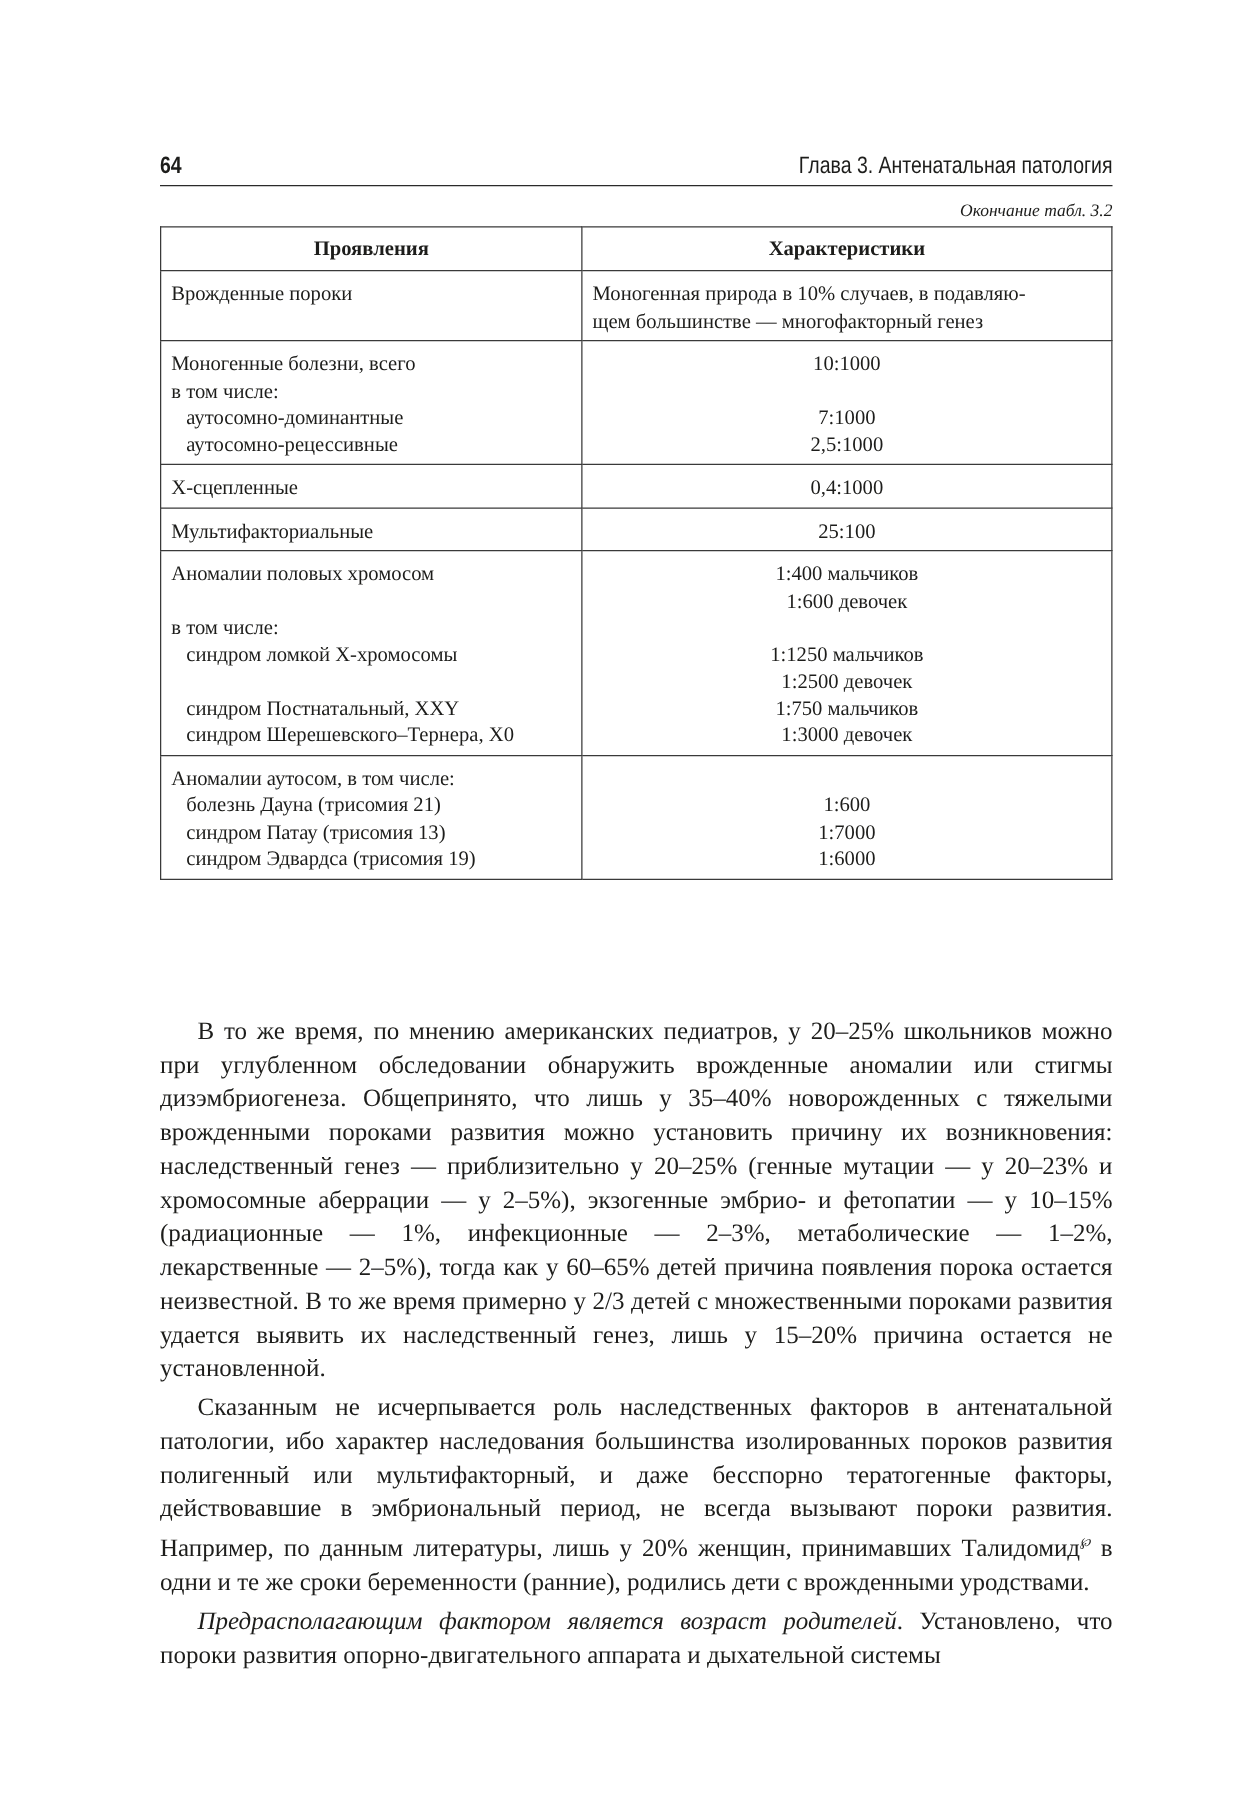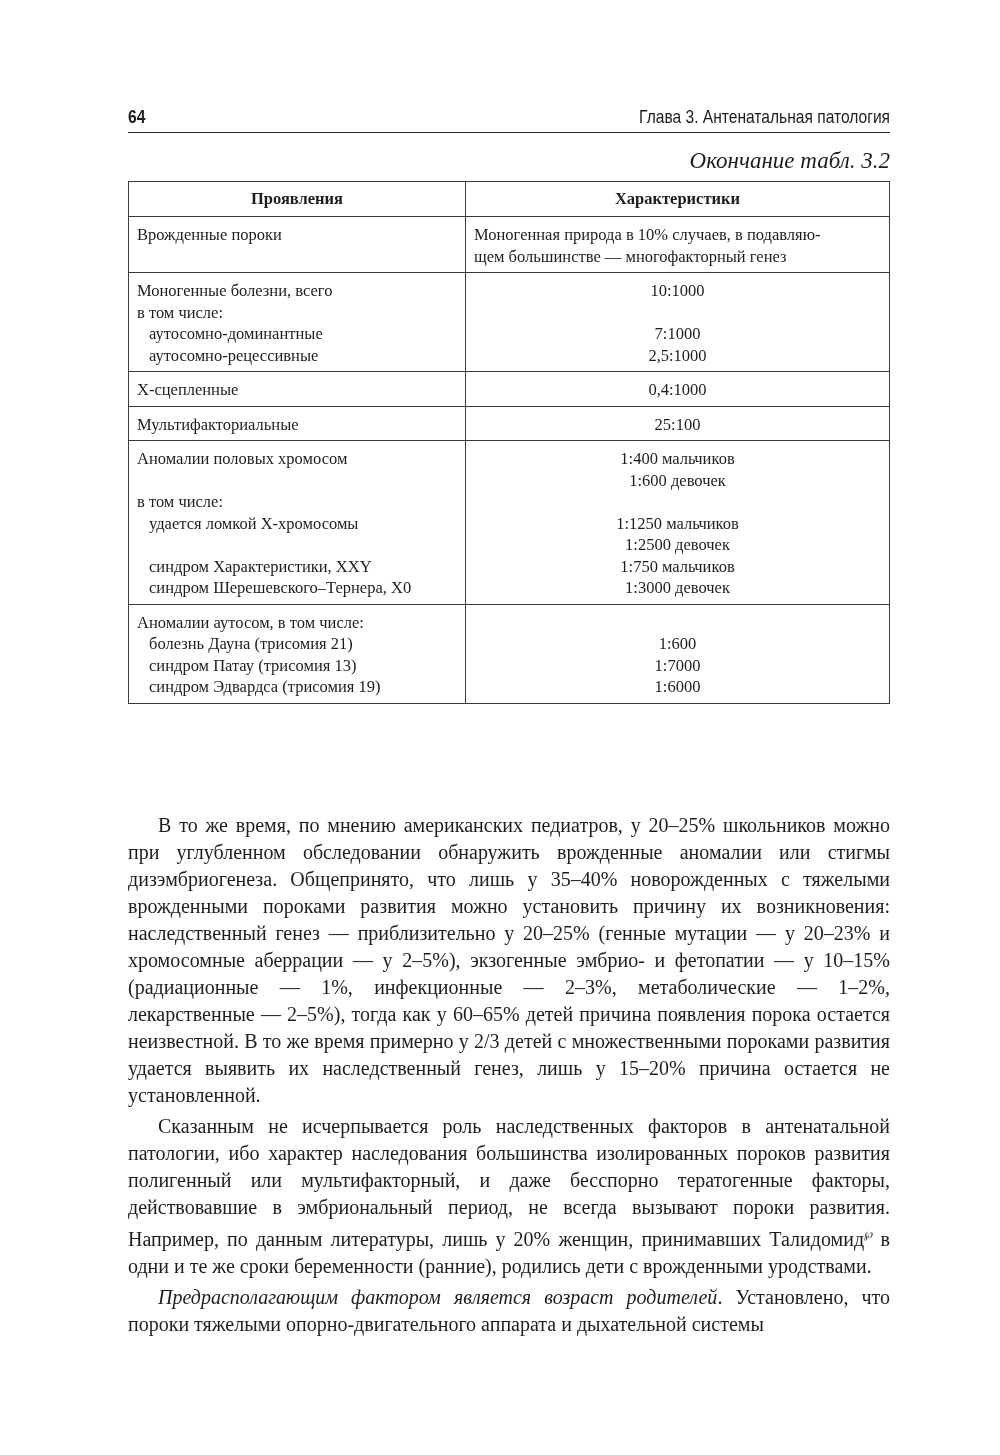--- a/index.html
+++ b/index.html
@@ -1,21 +1,21 @@
 <!DOCTYPE html>
 <html><head>
 <meta charset="utf-8">
 <style>
   html, body { margin: 0; padding: 0; background: #ffffff; }
   body { width: 1000px; height: 1455px; position: relative; overflow: hidden; color: #1d1d1b; }
   .page { position: absolute; left: 128px; top: 0; width: 762px; }
-  .running-head { position: absolute; top: 104px; left: 0; width: 762px; height: 28px; border-bottom: 1.5px solid #2a2a2a; font-family: "Liberation Sans", sans-serif; }
+  .running-head { position: absolute; top: 120px; left: 0; width: 762px; height: 28px; border-bottom: 1.5px solid #2a2a2a; font-family: "Liberation Sans", sans-serif; }
   .page-num { position: absolute; left: 0; top: 2px; font-size: 19px; font-weight: bold; transform: scaleX(0.82); transform-origin: left; }
   .chapter-title { position: absolute; right: 0; top: 2px; font-size: 19px; transform: scaleX(0.82); transform-origin: right; white-space: nowrap; }
-  .table-caption { position: absolute; top: 148px; right: 0; font-family: "Liberation Serif", serif; font-style: italic; font-size: 23px; }
+  .table-caption { position: absolute; top: 162px; right: 0; font-family: "Liberation Serif", serif; font-style: italic; font-size: 14px; }
   table { position: absolute; top: 181px; left: 0; width: 762px; border-collapse: collapse; font-family: "Liberation Serif", serif; font-size: 16.5px; line-height: 21.5px; }
   td, th { border: 1.2px solid #3a3a3a; padding: 0; vertical-align: top; }
   th { font-weight: bold; height: 34px; vertical-align: middle; text-align: center; }
   td.c1 { width: 320px; padding: 7px 8px 5px 8px; }
   td.c2 { padding: 7px 8px 5px 8px; }
   td.center { text-align: center; }
   td.span { text-align: center; font-weight: bold; height: 34px; vertical-align: middle; padding: 0; }
   .ind { padding-left: 12px; display: block; }
   .line { display: block; min-height: 21.5px; }
   .body-text { position: absolute; top: 812px; left: 0; width: 762px; font-family: "Liberation Serif", serif; font-size: 20px; line-height: 27px; text-align: justify; }
@@ -67,23 +67,23 @@
     </tr>
     <tr>
       <td class="c1">Мультифакториальные</td>
       <td class="c2 center">25:100</td>
     </tr>
     <tr>
       <td class="c1">
         <span class="line">Аномалии половых хромосом</span>
         <span class="line"></span>
         <span class="line">в том числе:</span>
-        <span class="line ind">удается ломкой Х-хромосомы</span>
+        <span class="line ind">синдром ломкой Х-хромосомы</span>
         <span class="line"></span>
-        <span class="line ind">синдром Характеристики, XXY</span>
+        <span class="line ind">синдром Постнатальный, XXY</span>
         <span class="line ind">синдром Шерешевского–Тернера, X0</span>
       </td>
       <td class="c2 center">
         <span class="line">1:400 мальчиков</span>
         <span class="line">1:600 девочек</span>
         <span class="line"></span>
         <span class="line">1:1250 мальчиков</span>
         <span class="line">1:2500 девочек</span>
         <span class="line">1:750 мальчиков</span>
         <span class="line">1:3000 девочек</span>
@@ -102,15 +102,15 @@
         <span class="line">1:7000</span>
         <span class="line">1:6000</span>
       </td>
     </tr>
   </tbody>
     </table>
 
   <div class="body-text">
     <p>В то же время, по мнению американских педиатров, у 20–25% школьников можно при углубленном обследовании обнаружить врожденные аномалии или стигмы дизэмбриогенеза. Общепринято, что лишь у 35–40% новорожденных с тяжелыми врожденными пороками развития можно установить причину их возникновения: наследственный генез — приблизительно у 20–25% (генные мутации — у 20–23% и хромосомные аберрации — у 2–5%), экзогенные эмбрио- и фетопатии — у 10–15% (радиационные — 1%, инфекционные — 2–3%, метаболические — 1–2%, лекарственные — 2–5%), тогда как у 60–65% детей причина появления порока остается неизвестной. В то же время примерно у 2/3 детей с множественными пороками развития удается выявить их наследственный генез, лишь у 15–20% причина остается не установленной.</p>
     <p><span>Сказанным не исчерпывается роль наследственных факторов в антенатальной патологии, ибо характер наследования большинства изолированных пороков развития полигенный или мультифакторный, и даже бесспорно тератогенные факторы, действовавшие в эмбриональный период, не всегда вызывают пороки развития. Например, по данным литературы, лишь у 20% женщин, принимавших Талидомид</span><span class="reg">℘</span><span> в одни и те же сроки беременности (ранние), родились дети с врожденными уродствами.</span></p>
-    <p><i>Предрасполагающим фактором является возраст родителей</i><span>. Установлено, что пороки тяжелыми опорно-двигательного аппарата и дыхательной системы</span></p>
+    <p><i>Предрасполагающим фактором является возраст родителей</i><span>. Установлено, что пороки развития опорно-двигательного аппарата и дыхательной системы</span></p>
   </div>
 </div>
 
 </body></html>

